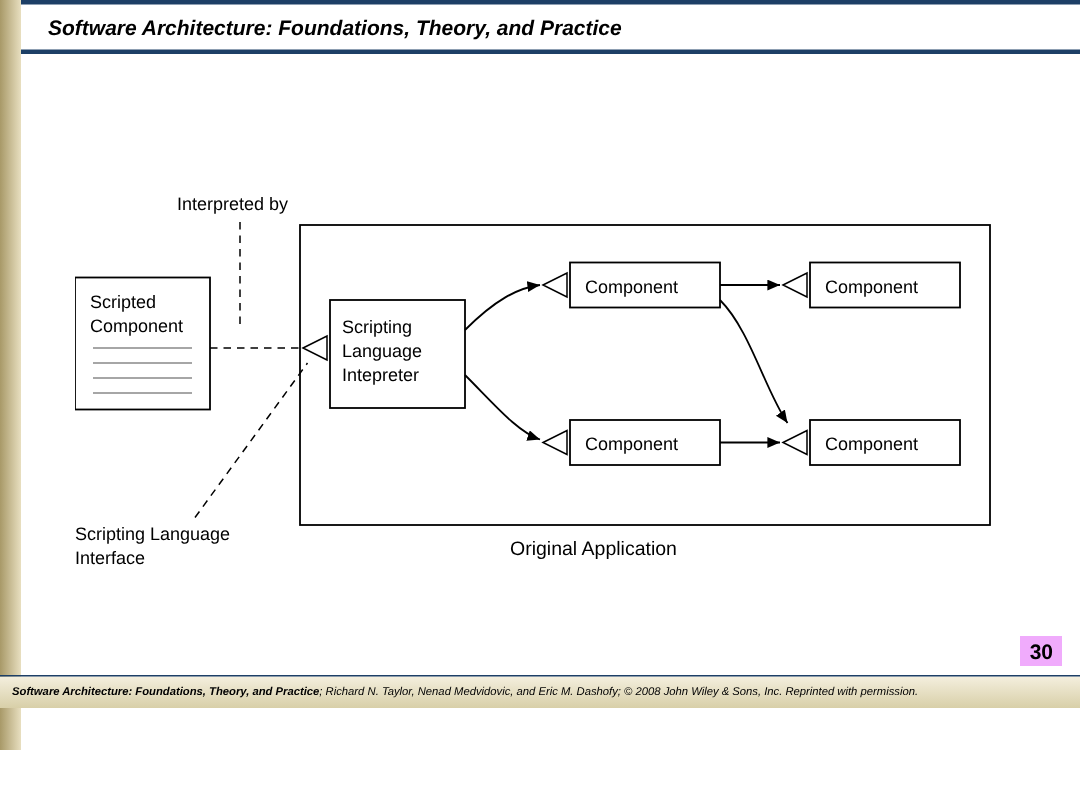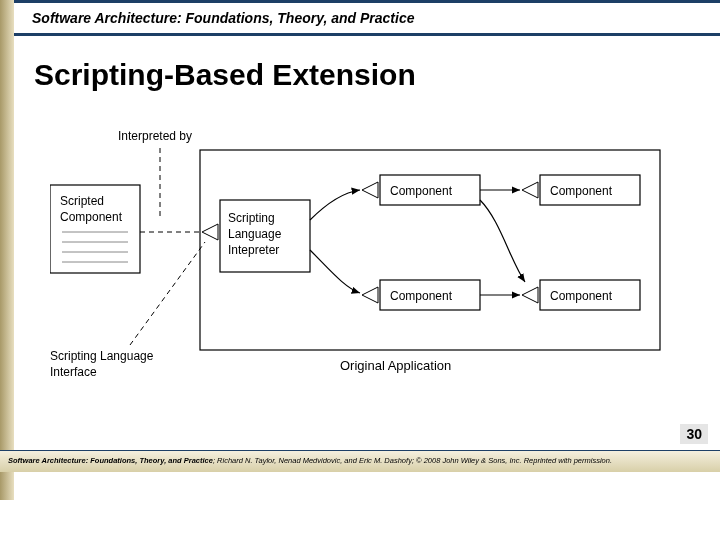--- a/index.html
+++ b/index.html
@@ -49,21 +49,21 @@
     position: absolute;
     left: 50px; top: 120px;
     width: 620px; height: 280px;
   }
   .diagram svg { width: 100%; height: 100%; }
   .page-num {
     position: absolute;
     right: 12px; bottom: 28px;
     font-size: 14px;
     font-weight: bold;
-    background: #e5e5e5;
+    background: #f0abfc;
     padding: 2px 6px;
     color: #000;
   }
   .footer-bar {
     position: absolute;
     left: 0; bottom: 0;
     width: 720px; height: 22px;
     border-top: 1px solid #1d3f66;
     background: linear-gradient(to bottom, #f4efde 0%, #d8cfa8 100%);
     font-size: 7.5px;
@@ -78,21 +78,20 @@
 </head>
 <body>
 
 <div class="slide">
   <div class="left-band"></div>
 
   <div class="header-bar">
     <span class="title">Software Architecture: Foundations, Theory, and Practice</span>
   </div>
 
-  <div class="main-title">Scripting-Based Extension</div>
 
   <div class="diagram">
     <svg viewBox="0 0 620 280">
 
       <rect x="150" y="30" width="460" height="200" fill="none" stroke="#000" stroke-width="1.2"></rect>
       <text x="290" y="250" font-size="13">Original Application</text>
 
       <rect x="170" y="80" width="90" height="72" fill="#fff" stroke="#000" stroke-width="1.2"></rect>
       <text x="178" y="102" font-size="12">Scripting</text>
       <text x="178" y="118" font-size="12">Language</text>

